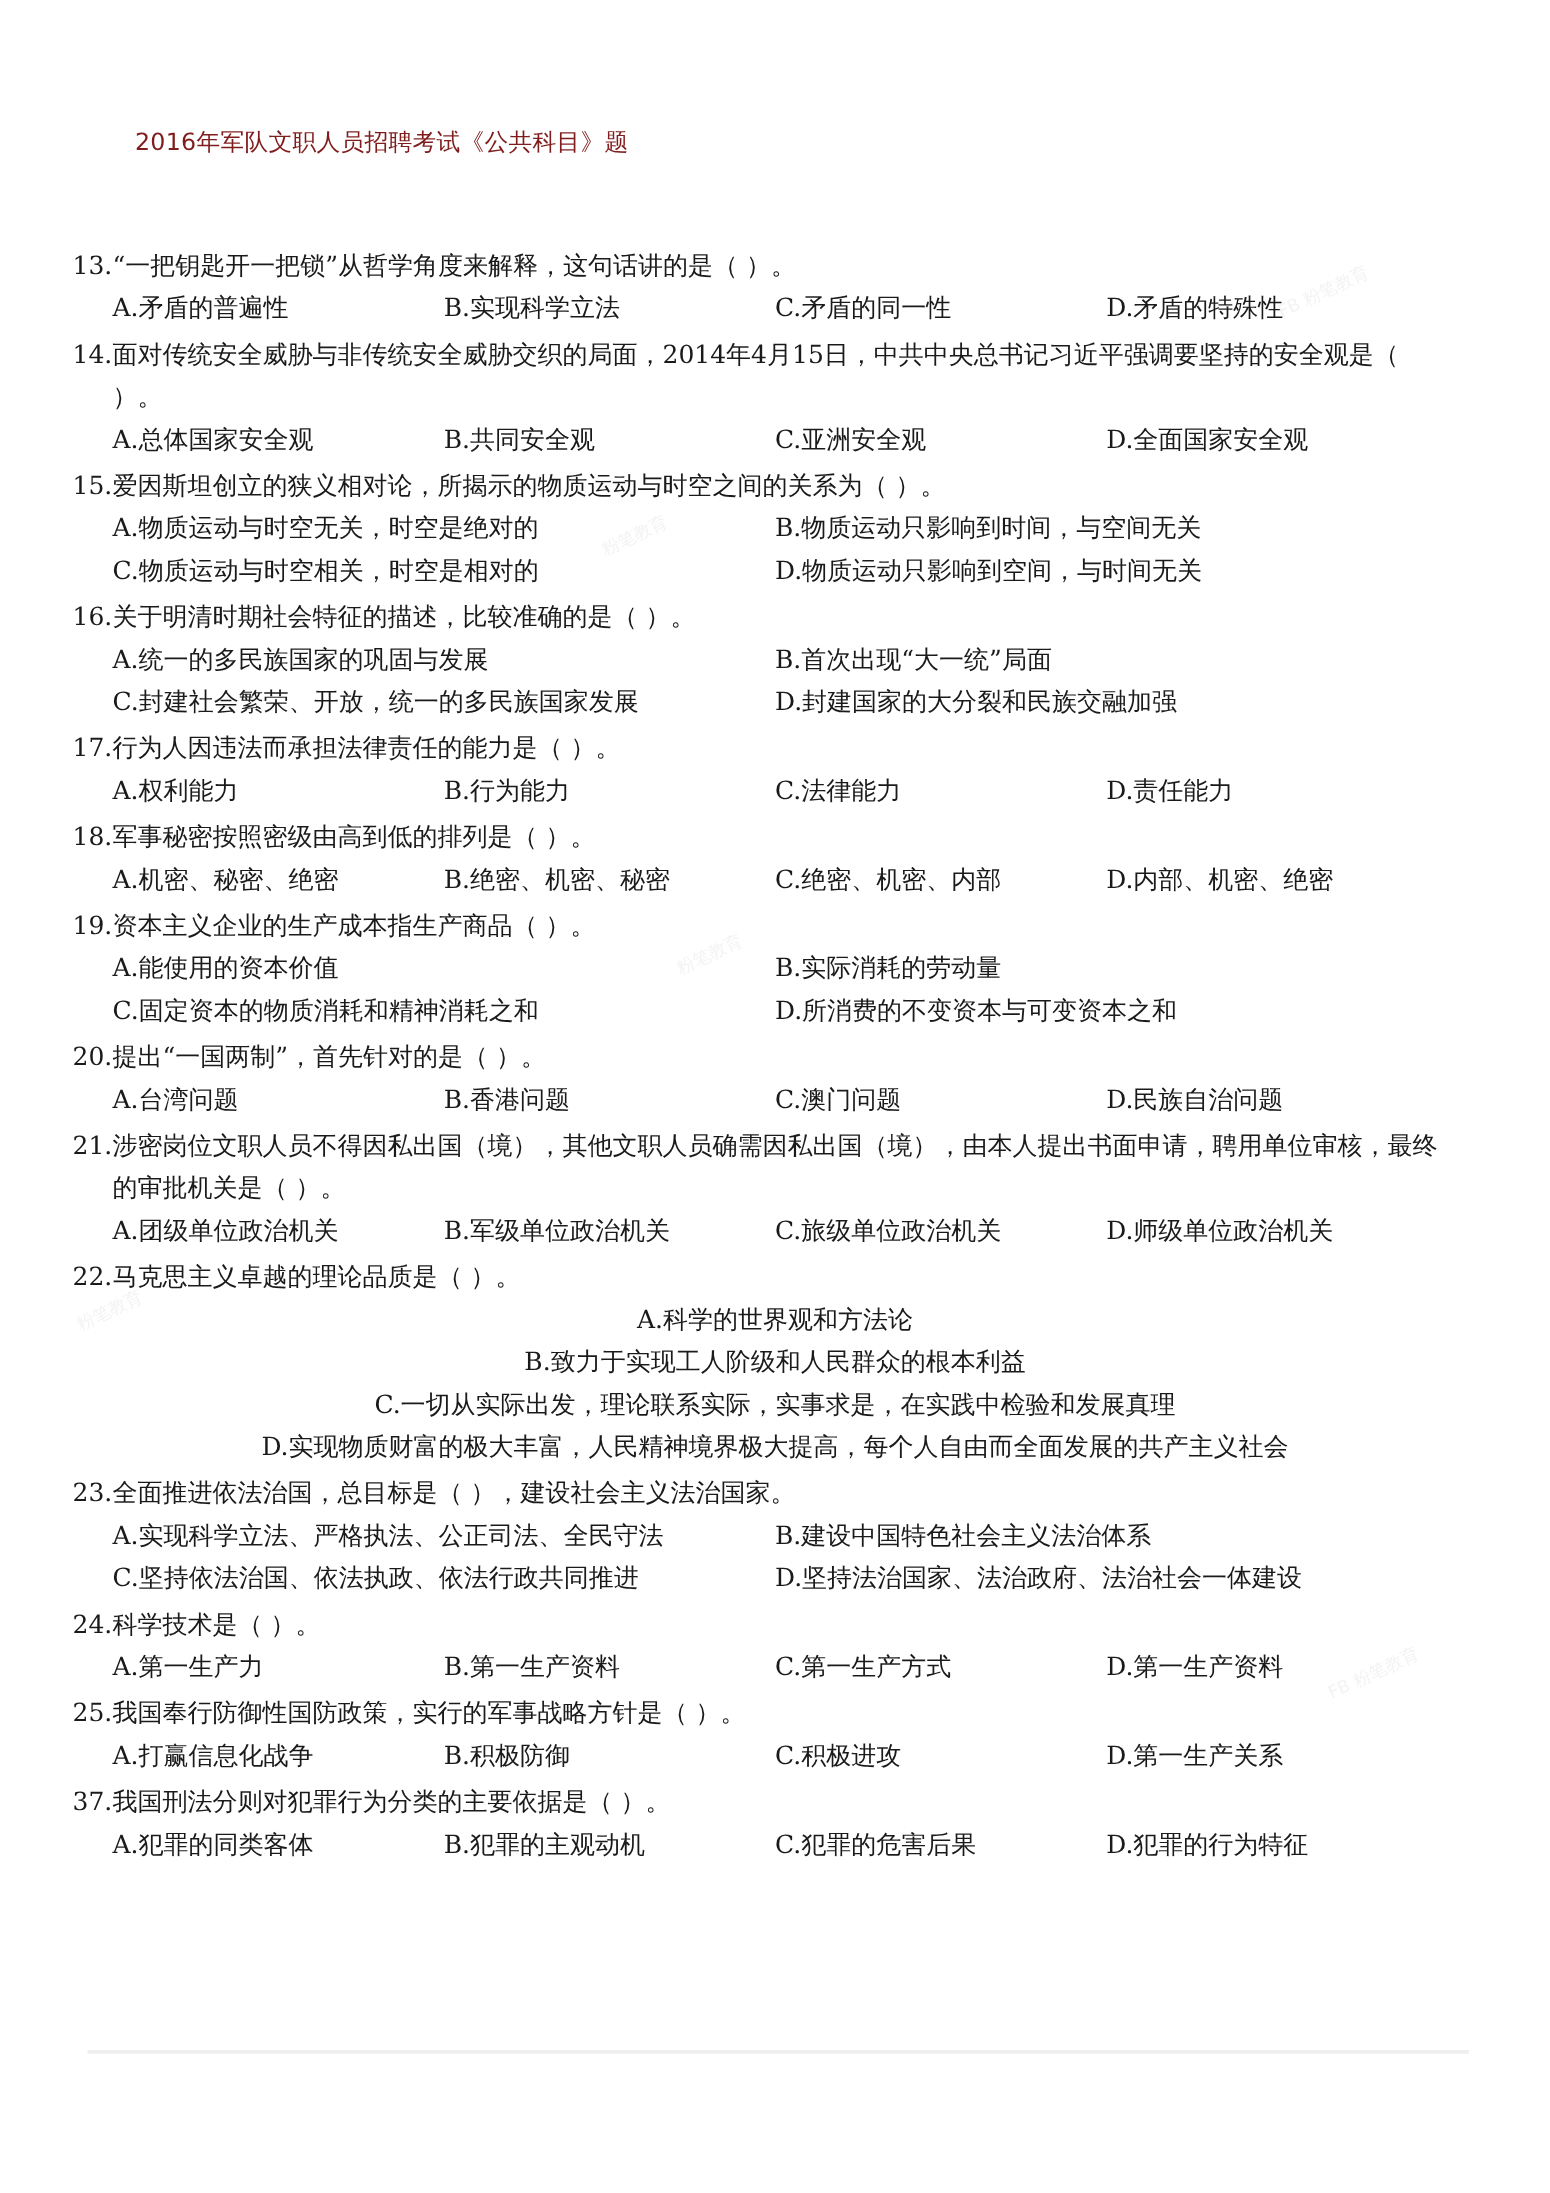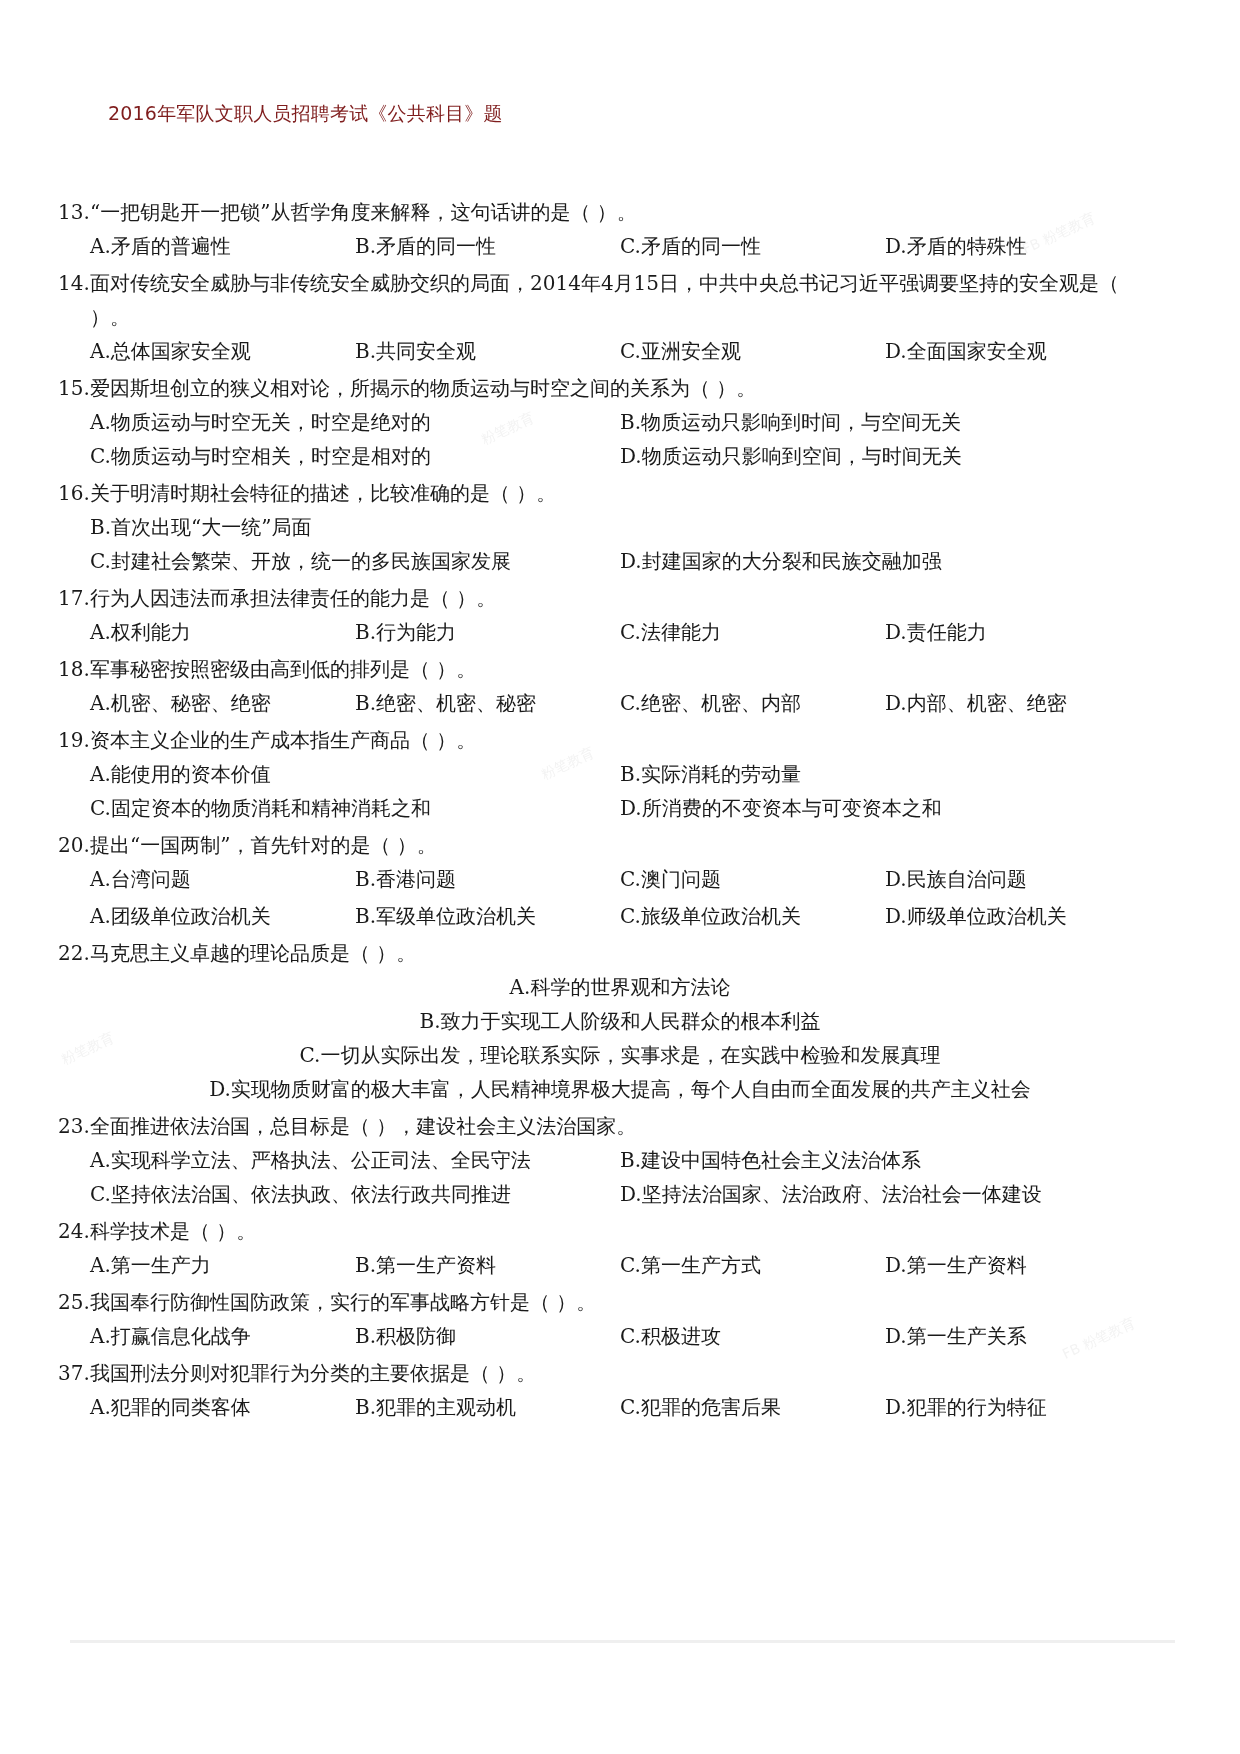--- a/index.html
+++ b/index.html
@@ -47,21 +47,21 @@
 
 <div class="content" id="qlist">
     <div class="question">
       <div class="stem">
         <span class="qnum">13.</span>
         <span class="stem-text">“一把钥匙开一把锁”从哲学角度来解释，这句话讲的是（ ）。</span>
       </div>
       <div class="options opts-4">
         <div class="opt-row">
           <span class="opt">A.矛盾的普遍性</span>
-          <span class="opt">B.矛盾的同一性</span>
+          <span class="opt">B.实现科学立法</span>
           <span class="opt">C.矛盾的同一性</span>
           <span class="opt">D.矛盾的特殊性</span>
         </div>
       </div>
     </div>
     <div class="question">
       <div class="stem">
         <span class="qnum">14.</span>
         <span class="stem-text">面对传统安全威胁与非传统安全威胁交织的局面，2014年4月15日，中共中央总书记习近平强调要坚持的安全观是（ ）。</span>
       </div>
@@ -90,20 +90,21 @@
         </div>
       </div>
     </div>
     <div class="question">
       <div class="stem">
         <span class="qnum">16.</span>
         <span class="stem-text">关于明清时期社会特征的描述，比较准确的是（ ）。</span>
       </div>
       <div class="options opts-2">
         <div class="opt-row">
+          <span class="opt">A.统一的多民族国家的巩固与发展</span>
           <span class="opt">B.首次出现“大一统”局面</span>
         </div>
         <div class="opt-row">
           <span class="opt">C.封建社会繁荣、开放，统一的多民族国家发展</span>
           <span class="opt">D.封建国家的大分裂和民族交融加强</span>
         </div>
       </div>
     </div>
     <div class="question">
       <div class="stem">
@@ -157,20 +158,24 @@
       <div class="options opts-4">
         <div class="opt-row">
           <span class="opt">A.台湾问题</span>
           <span class="opt">B.香港问题</span>
           <span class="opt">C.澳门问题</span>
           <span class="opt">D.民族自治问题</span>
         </div>
       </div>
     </div>
     <div class="question">
+      <div class="stem">
+        <span class="qnum">21.</span>
+        <span class="stem-text">涉密岗位文职人员不得因私出国（境），其他文职人员确需因私出国（境），由本人提出书面申请，聘用单位审核，最终的审批机关是（ ）。</span>
+      </div>
       <div class="options opts-4">
         <div class="opt-row">
           <span class="opt">A.团级单位政治机关</span>
           <span class="opt">B.军级单位政治机关</span>
           <span class="opt">C.旅级单位政治机关</span>
           <span class="opt">D.师级单位政治机关</span>
         </div>
       </div>
     </div>
     <div class="question">

